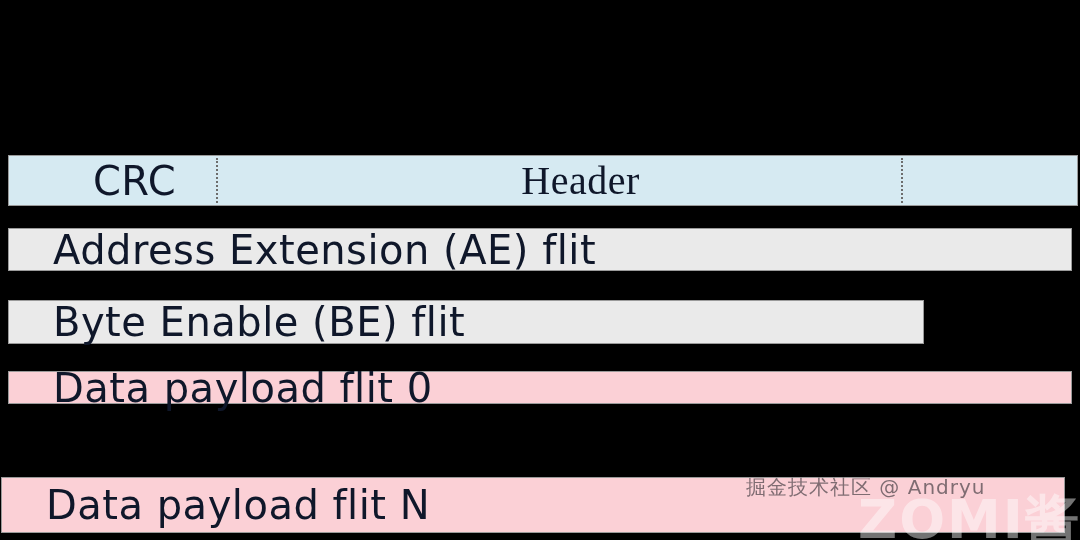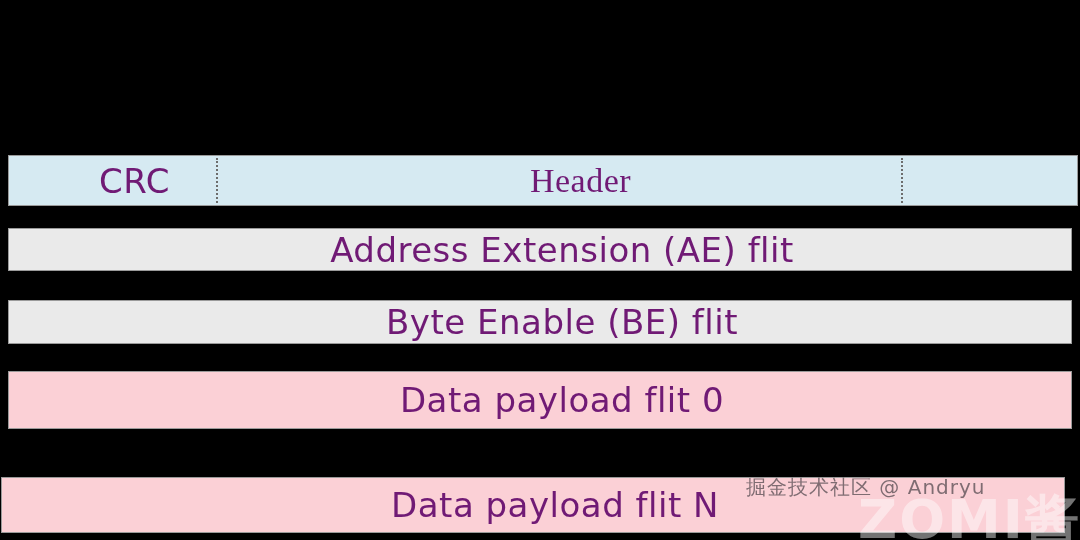--- a/index.html
+++ b/index.html
@@ -20,26 +20,26 @@
     height: 540px;
     background: #000000;
   }
 
   .flit-row {
     position: absolute;
     box-sizing: border-box;
     border: 1px solid #9a9a9a;
     display: flex;
     align-items: center;
-    justify-content: center;
+    justify-content: flex-start;
   }
 
   .flit-label {
-    color: #701a75;
-    font-size: 34px;
+    color: #0f172a;
+    font-size: 40px;
     letter-spacing: 0.5px;
     white-space: nowrap;
     line-height: 1;
     margin-left: 44px;
   }
 
   
   #row-header {
     left: 8px;
     top: 155px;
@@ -75,31 +75,31 @@
   #row-ae {
     left: 8px;
     top: 228px;
     width: 1064px;
     height: 43px;
     background: #eaeaea;
   }
   #row-be {
     left: 8px;
     top: 300px;
-    width: 1064px;
+    width: 916px;
     height: 44px;
     background: #eaeaea;
   }
 
   
   #row-data0 {
     left: 8px;
     top: 371px;
     width: 1064px;
-    height: 58px;
+    height: 33px;
     background: #fbd0d6;
   }
   #row-dataN {
     left: 1px;
     top: 477px;
     width: 1064px;
     height: 56px;
     background: #fbd0d6;
   }
 

